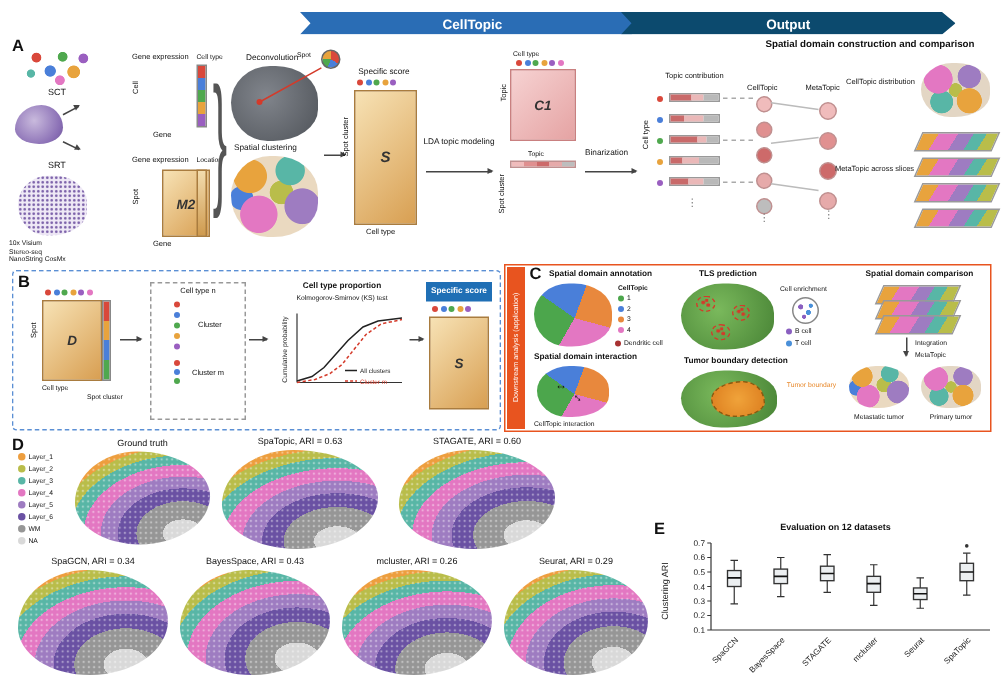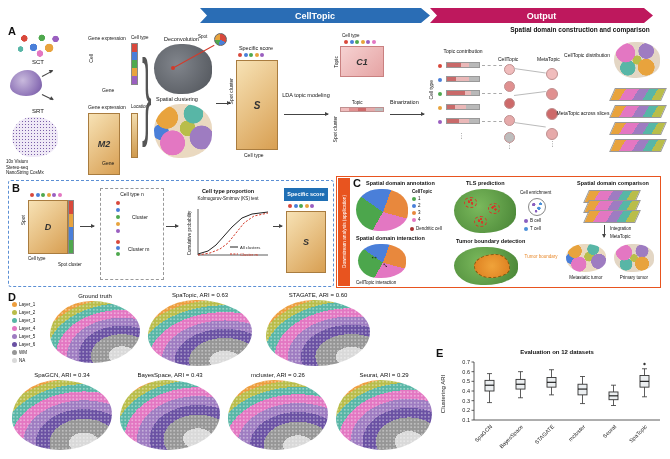--- a/index.html
+++ b/index.html
@@ -69,21 +69,21 @@
   svg text{font-family:"Liberation Sans",sans-serif}
 </style>
 </head>
 <body>
 
 <div class="canvas">
 
   <div class="abs stage clip-mid" style="left: 200px; top: 8px; width: 230px; background: rgb(42, 109, 181);">
       <span>CellTopic</span>
     </div>
-  <div class="abs stage clip-mid" style="left: 430px; top: 8px; width: 223px; background: #be185d;">
+  <div class="abs stage clip-mid" style="left: 414px; top: 8px; width: 223px; background: #0c4a6e;">
       <span>Output</span>
     </div>
 
   <div class="abs f11 b" style="left:8px;top:25px">A</div>
 
   <div class="abs scatter" style="left:16px;top:30px;width:46px;height:28px"></div>
   <div class="abs f6" style="left:32px;top:59px">SCT</div>
   <div class="abs brain" style="left:10px;top:70px;width:32px;height:26px"></div>
   <div class="abs harrow tilt" style="left:42px;top:76px;width:12px;transform:rotate(-28deg)"></div>
   <div class="abs harrow tilt" style="left:42px;top:94px;width:12px;transform:rotate(26deg)"></div>
@@ -95,21 +95,21 @@
 
   <div class="abs f5" style="left:88px;top:35px">Gene expression</div>
   <div class="abs f45" style="left:131px;top:35px">Cell type</div>
   <div class="abs f5 vtext" style="left:88px;top:54px">Cell</div>
   <div class="abs stripecol" style="left:131px;top:43px;width:7px;height:42px"></div>
   <div class="abs f5" style="left:102px;top:87px">Gene</div>
 
   <div class="abs f5" style="left:88px;top:104px">Gene expression</div>
   <div class="abs f45" style="left:131px;top:104px">Location</div>
   <div class="abs f5 vtext" style="left:88px;top:126px">Spot</div>
-  <div class="abs matrix" style="left:88px;top:113px;width:32px;height:62px">
+  <div class="abs matrix" style="left:108px;top:113px;width:32px;height:45px">
       <span class="mlabel">M2</span>
     </div>
   <div class="abs tanstripe" style="left:131px;top:113px;width:7px;height:45px"></div>
   <div class="abs f5" style="left:102px;top:160px">Gene</div>
 
   <div class="abs brace" style="left:138px;top:64px"></div>
 
   <div class="abs f55" style="left:164px;top:36px">Deconvolution</div>
   <div class="abs deconv blob" style="left:154px;top:44px;width:58px;height:50px"></div>
   <div class="abs" style="left:171px;top:66px;width:4px;height:4px;border-radius:50%;background:#d43a2a"></div>
@@ -142,21 +142,21 @@
   <div class="abs f45" style="left:342px;top:33px">Cell type</div>
   <div class="abs dotrow" style="left:344px;top:40px">
       <span class="dot" style="background: rgb(217, 72, 59);"></span>
       <span class="dot" style="background: rgb(74, 127, 217);"></span>
       <span class="dot" style="background: rgb(79, 168, 78);"></span>
       <span class="dot" style="background: rgb(232, 163, 61);"></span>
       <span class="dot" style="background: rgb(154, 95, 192);"></span>
       <span class="dot" style="background: rgb(227, 119, 194);"></span>
     </div>
   <div class="abs f5 vtext" style="left:333px;top:56px">Topic</div>
-  <div class="abs matrix pink" style="left:340px;top:46px;width:44px;height:31px">
+  <div class="abs matrix pink" style="left:340px;top:46px;width:44px;height:48px">
       <span class="mlabel">C1</span>
     </div>
 
   <div class="abs f45" style="left:352px;top:100px">Topic</div>
   <div class="abs topicstripe" style="left:340px;top:107px;width:44px;height:5px"></div>
   <div class="abs f5 vtext" style="left:332px;top:116px">Spot cluster</div>
 
   <div class="abs f55" style="left:390px;top:99px">Binarization</div>
   <div class="abs harrow" style="left:390px;top:114px;width:34px"></div>
 

